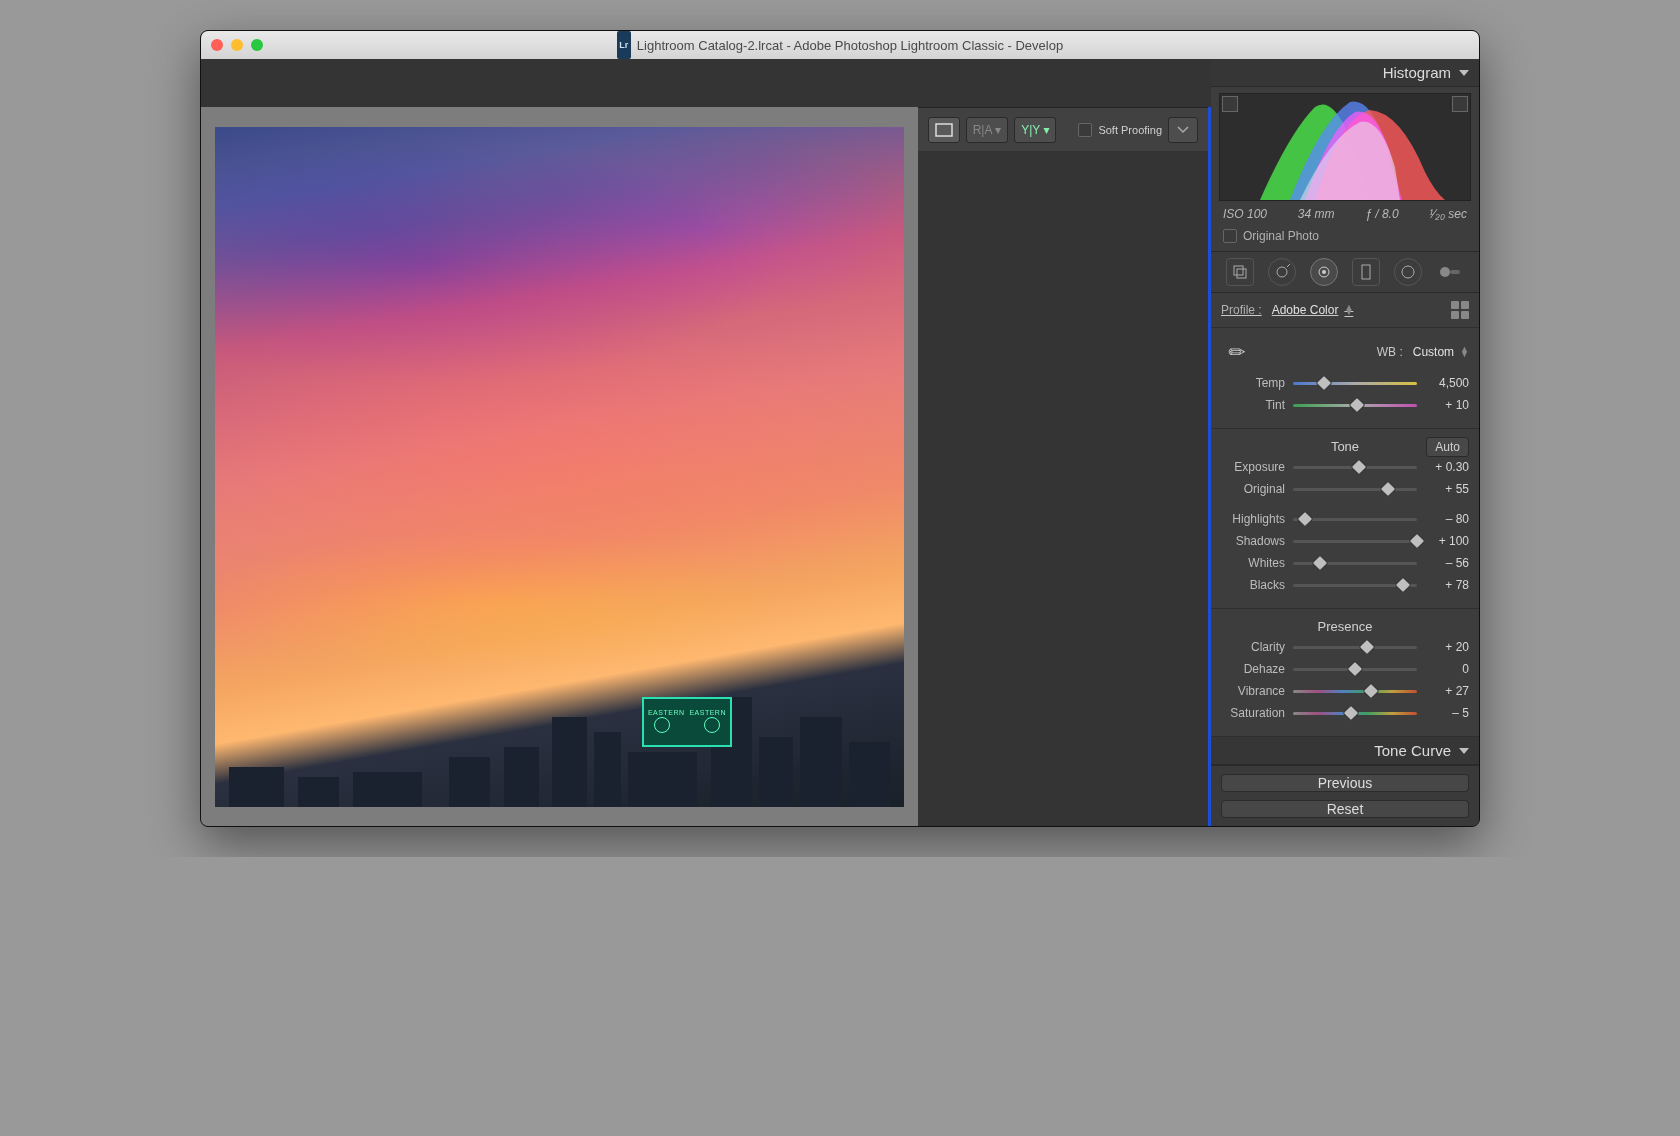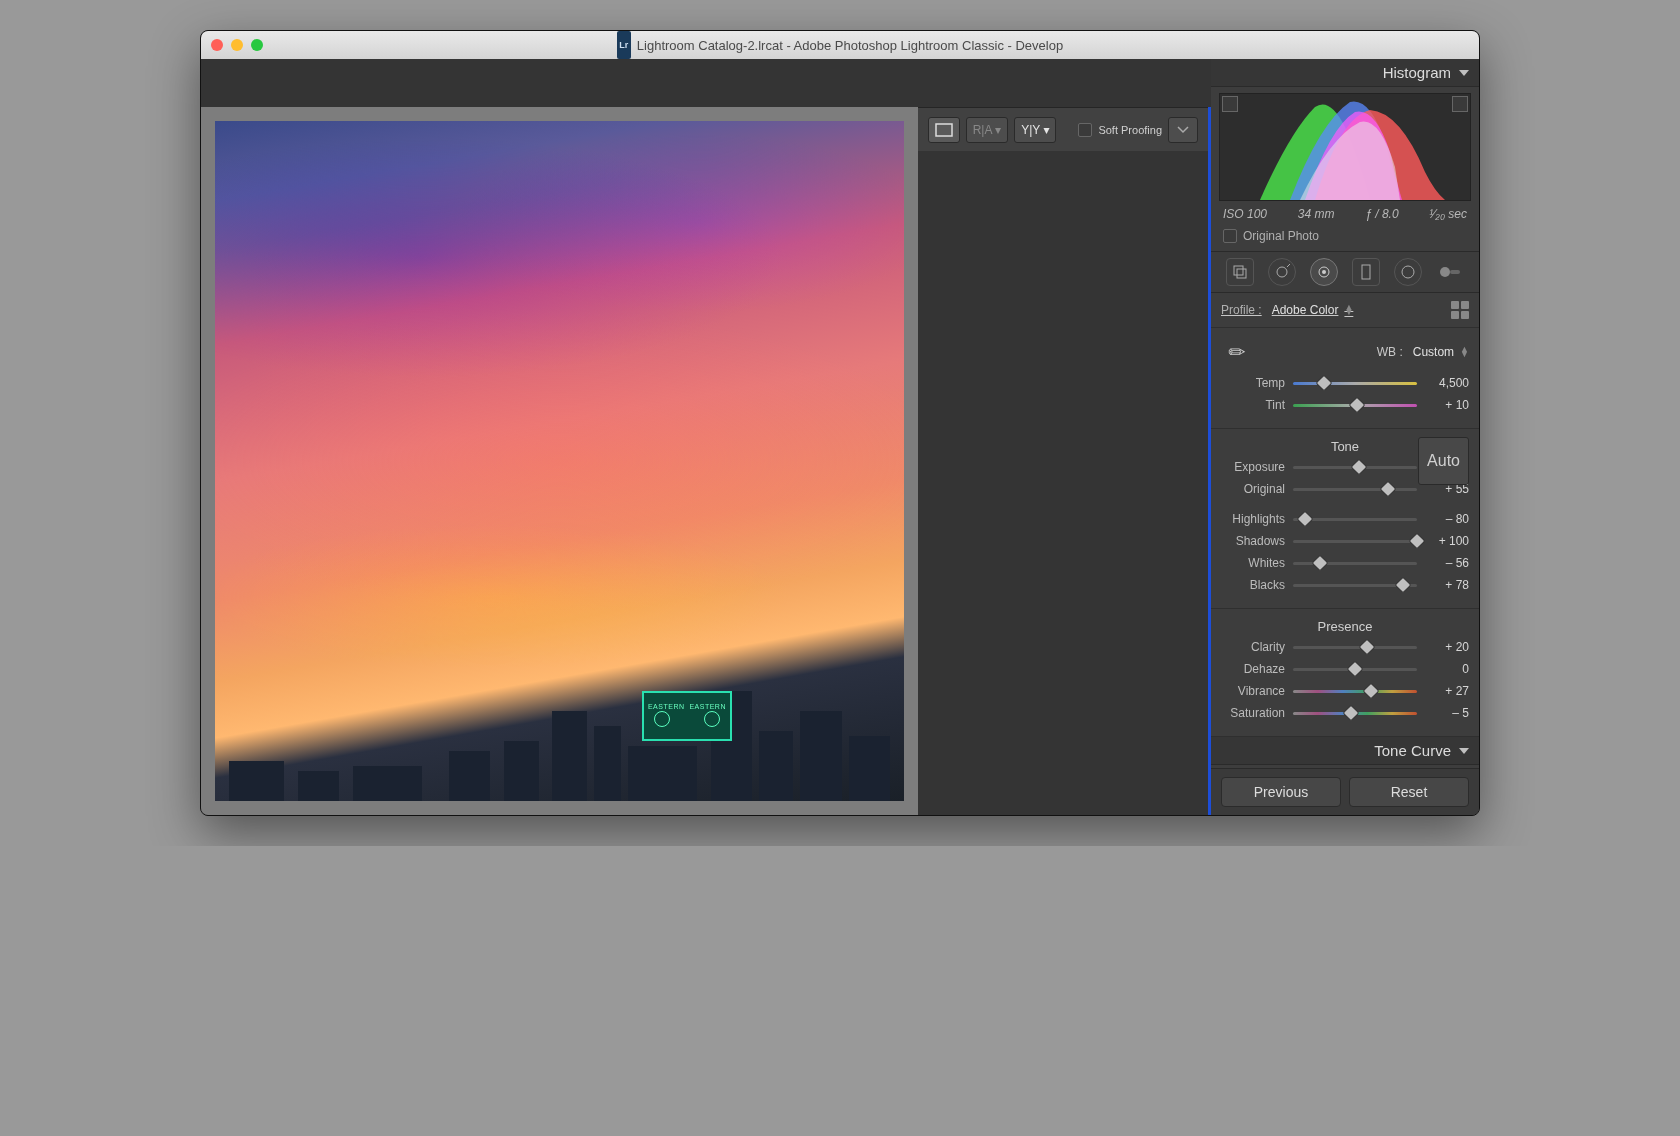--- a/index.html
+++ b/index.html
@@ -59,31 +59,31 @@
 .row-label{width:64px;text-align:right;color:#bcbcbc;font-size:12px;}
 .row-val{width:44px;text-align:right;color:#d6d6d6;font-size:12px;font-variant-numeric:tabular-nums;}
 .slider{flex:1;height:14px;position:relative;}
 .track{position:absolute;top:6px;left:0;right:0;height:3px;background:#555;border-radius:2px;}
 .track.temp{background:linear-gradient(90deg,#4a7ad0,#aaa,#d8c040);}
 .track.tint{background:linear-gradient(90deg,#3aa050,#aaa,#c050b0);}
 .track.vib{background:linear-gradient(90deg,#888,#a05080,#5080c0,#40a060,#c0a040,#c05030);}
 .track.sat{background:linear-gradient(90deg,#888,#a05080,#5080c0,#40a060,#c0a040,#c05030);}
 .thumb{position:absolute;top:1px;width:12px;height:12px;background:#bfbfbf;border:1px solid #333;border-radius:2px;transform:translateX(-50%) rotate(45deg);}
 .section-title{text-align:center;color:#d0d0d0;font-size:13px;padding:2px 0 6px;position:relative;}
-.auto-btn{position:absolute;right:0;top:0;color:#d0d0d0;background:#484848;padding:14px 8px;border-radius:3px;border:1px solid #2a2a2a;font-size:16px;}
+.auto-btn{position:absolute;right:0;top:0;color:#d0d0d0;background:#484848;padding:2px 8px;border-radius:3px;border:1px solid #2a2a2a;font-size:12px;}
 .profile-row{display:flex;align-items:center;gap:10px;padding:8px 10px;border-bottom:1px solid #2f2f2f;text-decoration:underline;}
 .profile-row .lbl{color:#b0b0b0;}
 .dd{flex:1;color:#e0e0e0;display:flex;align-items:center;gap:6px;}
 .dd-arrows{font-size:9px;color:#888;line-height:5px;}
 .grid-icon{width:18px;height:18px;display:grid;grid-template:repeat(2,1fr)/repeat(2,1fr);gap:2px;}
 .grid-icon i{background:#888;border-radius:1px;}
 .wb-row{display:flex;align-items:center;gap:10px;padding:0 0 8px;}
 .eyedrop{width:32px;height:32px;display:flex;align-items:center;justify-content:center;transform:rotate(-45deg);color:#ccc;font-size:20px;}
 .btn-big{flex:1;height:30px;background:#474747;border:1px solid #2b2b2b;border-radius:4px;color:#ddd;font-size:14px;display:flex;align-items:center;justify-content:center;}
-.bottom-btns{display:flex;gap:8px;padding:8px 10px;background:#3a3a3a;border-top:1px solid #2a2a2a;}
+.bottom-btns{display:flex;gap:8px;padding:8px 10px;background:#3a3a3a;border-top:1px solid #2a2a2a;flex-direction:column;}
 </style>
 </head>
 <body>
 
 <div class="window">
 
   <div class="titlebar">
     <div class="traffic">
       <div class="tl r"></div>
       <div class="tl y"></div>
@@ -121,21 +121,21 @@
         </div>
       </div>
 
       <div class="toolbar">
         <div class="tbtn active">
           <svg width="18" height="14" viewBox="0 0 18 14">
               <rect x="1" y="1" width="16" height="12" fill="none" stroke="#ddd" stroke-width="1.5"></rect>
             </svg>
         </div>
         <div class="tbtn" style="color:#888">R|A ▾</div>
-        <div class="tbtn" style="color:#e5e5e5">Y|Y ▾</div>
+        <div class="tbtn" style="color:#86efac">Y|Y ▾</div>
         <div style="width:10px"></div>
         <div class="checkbox"></div>
         <span class="tb-label">Soft Proofing</span>
         <div class="tbtn view-picker">
           <svg width="12" height="8" viewBox="0 0 12 8">
               <path d="M1 1 L6 6 L11 1" fill="none" stroke="#aaa" stroke-width="1.5"></path>
             </svg>
         </div>
       </div>
     </div>

